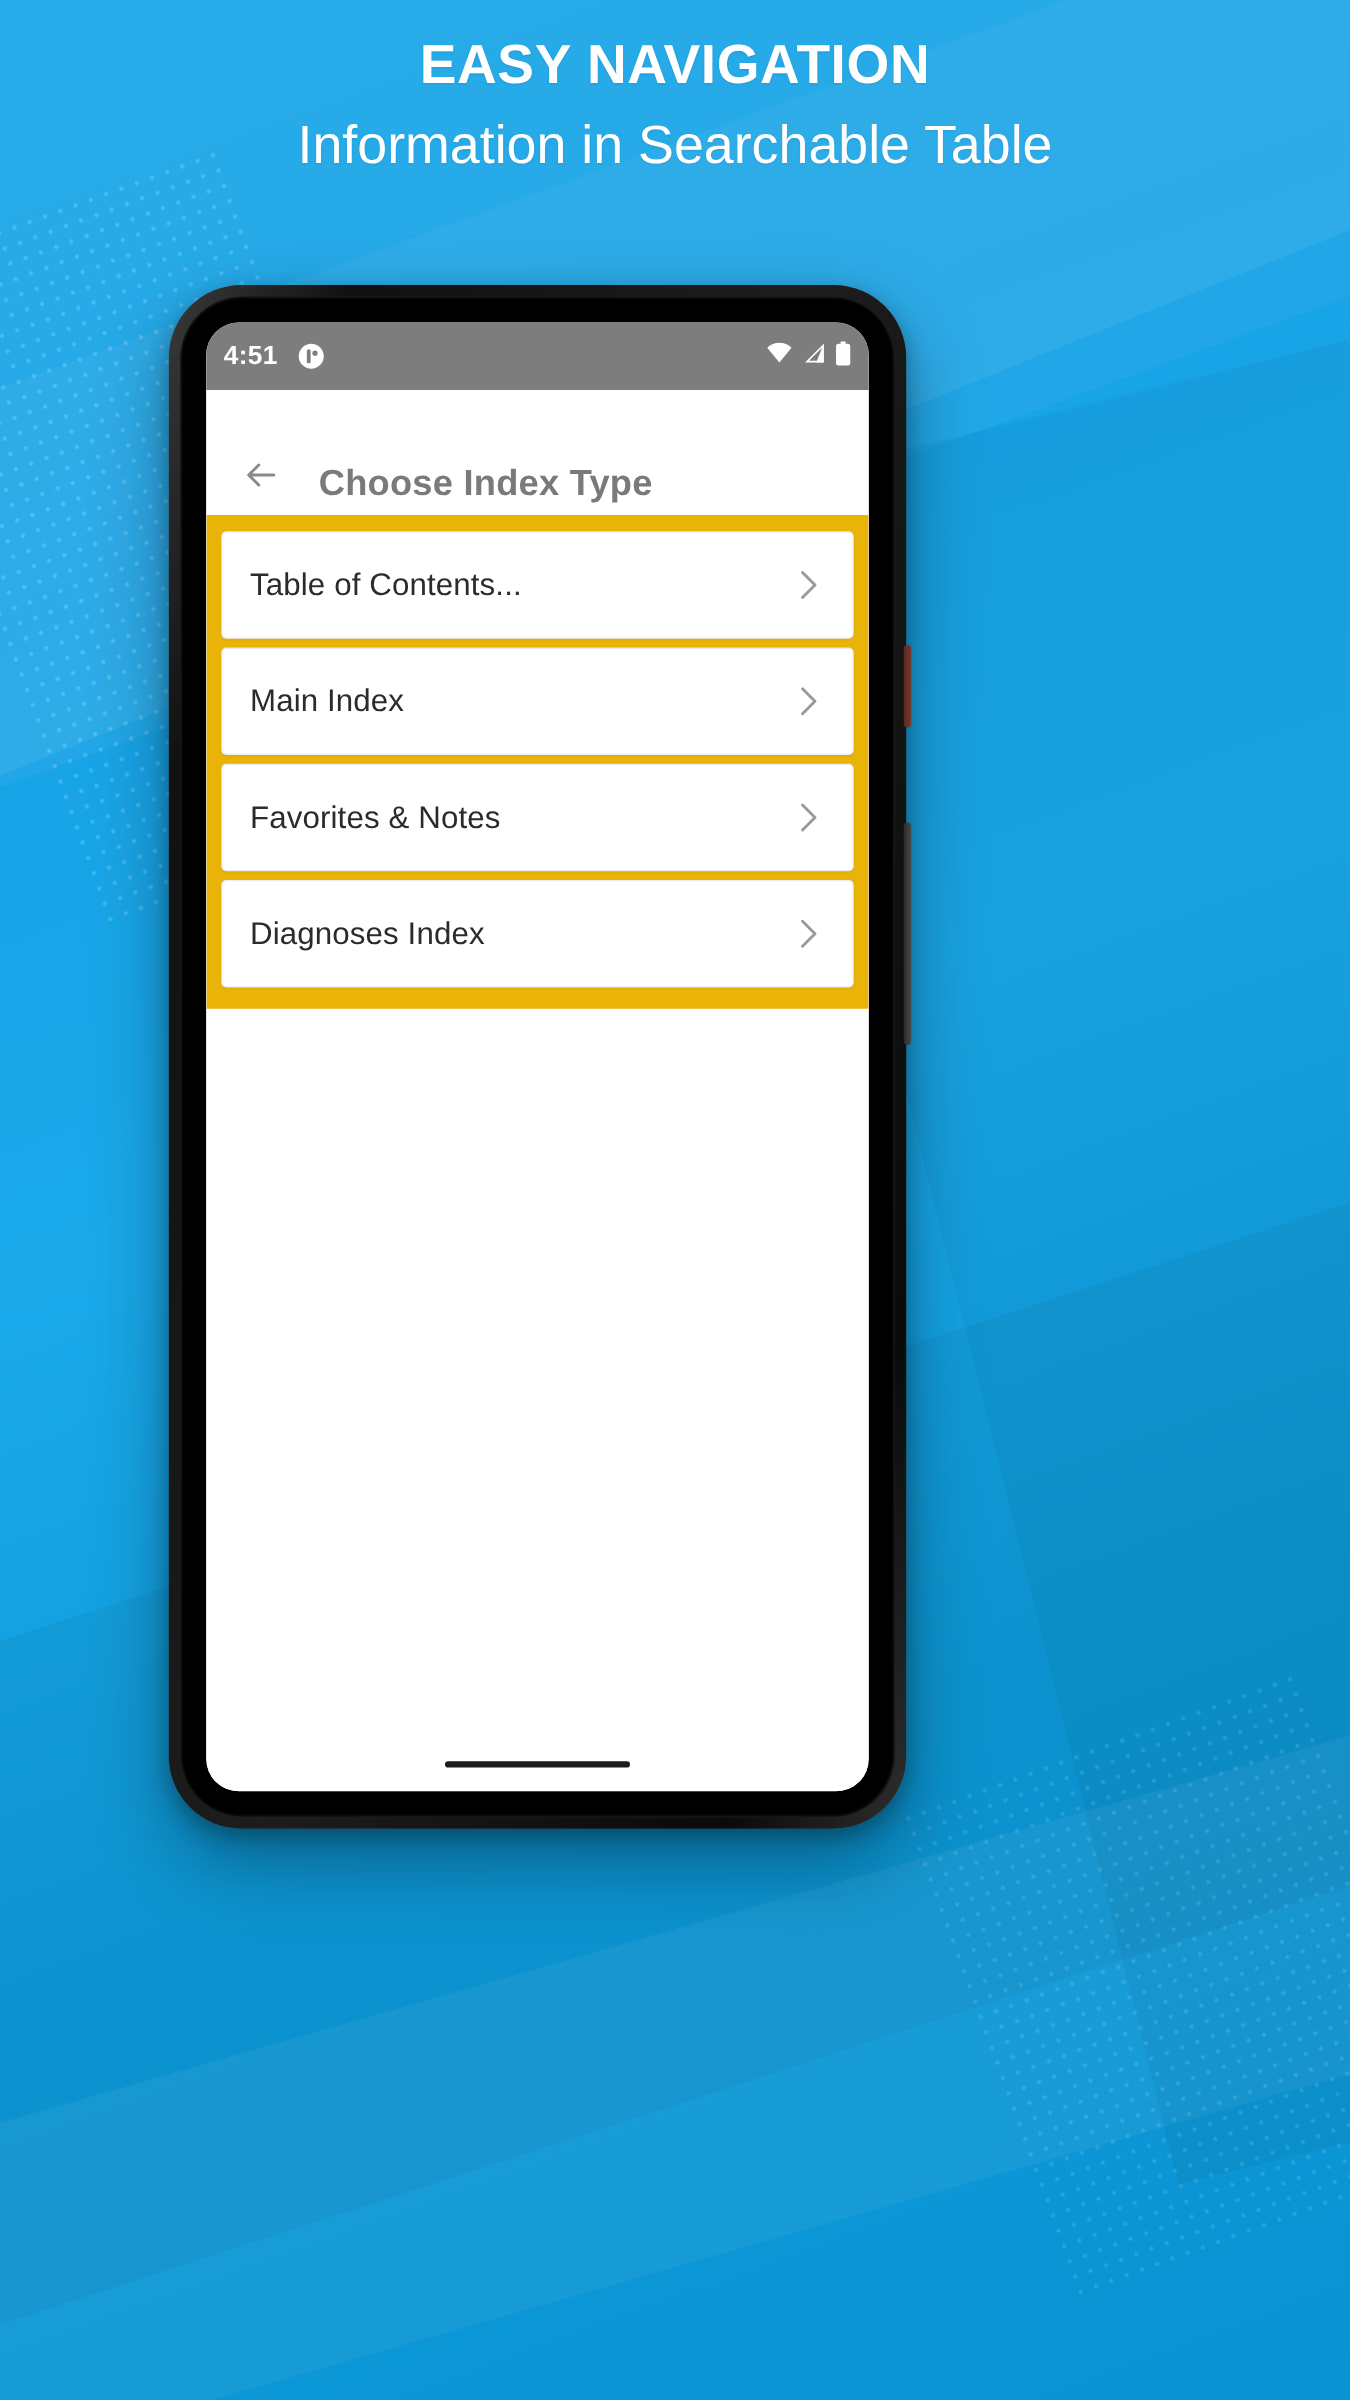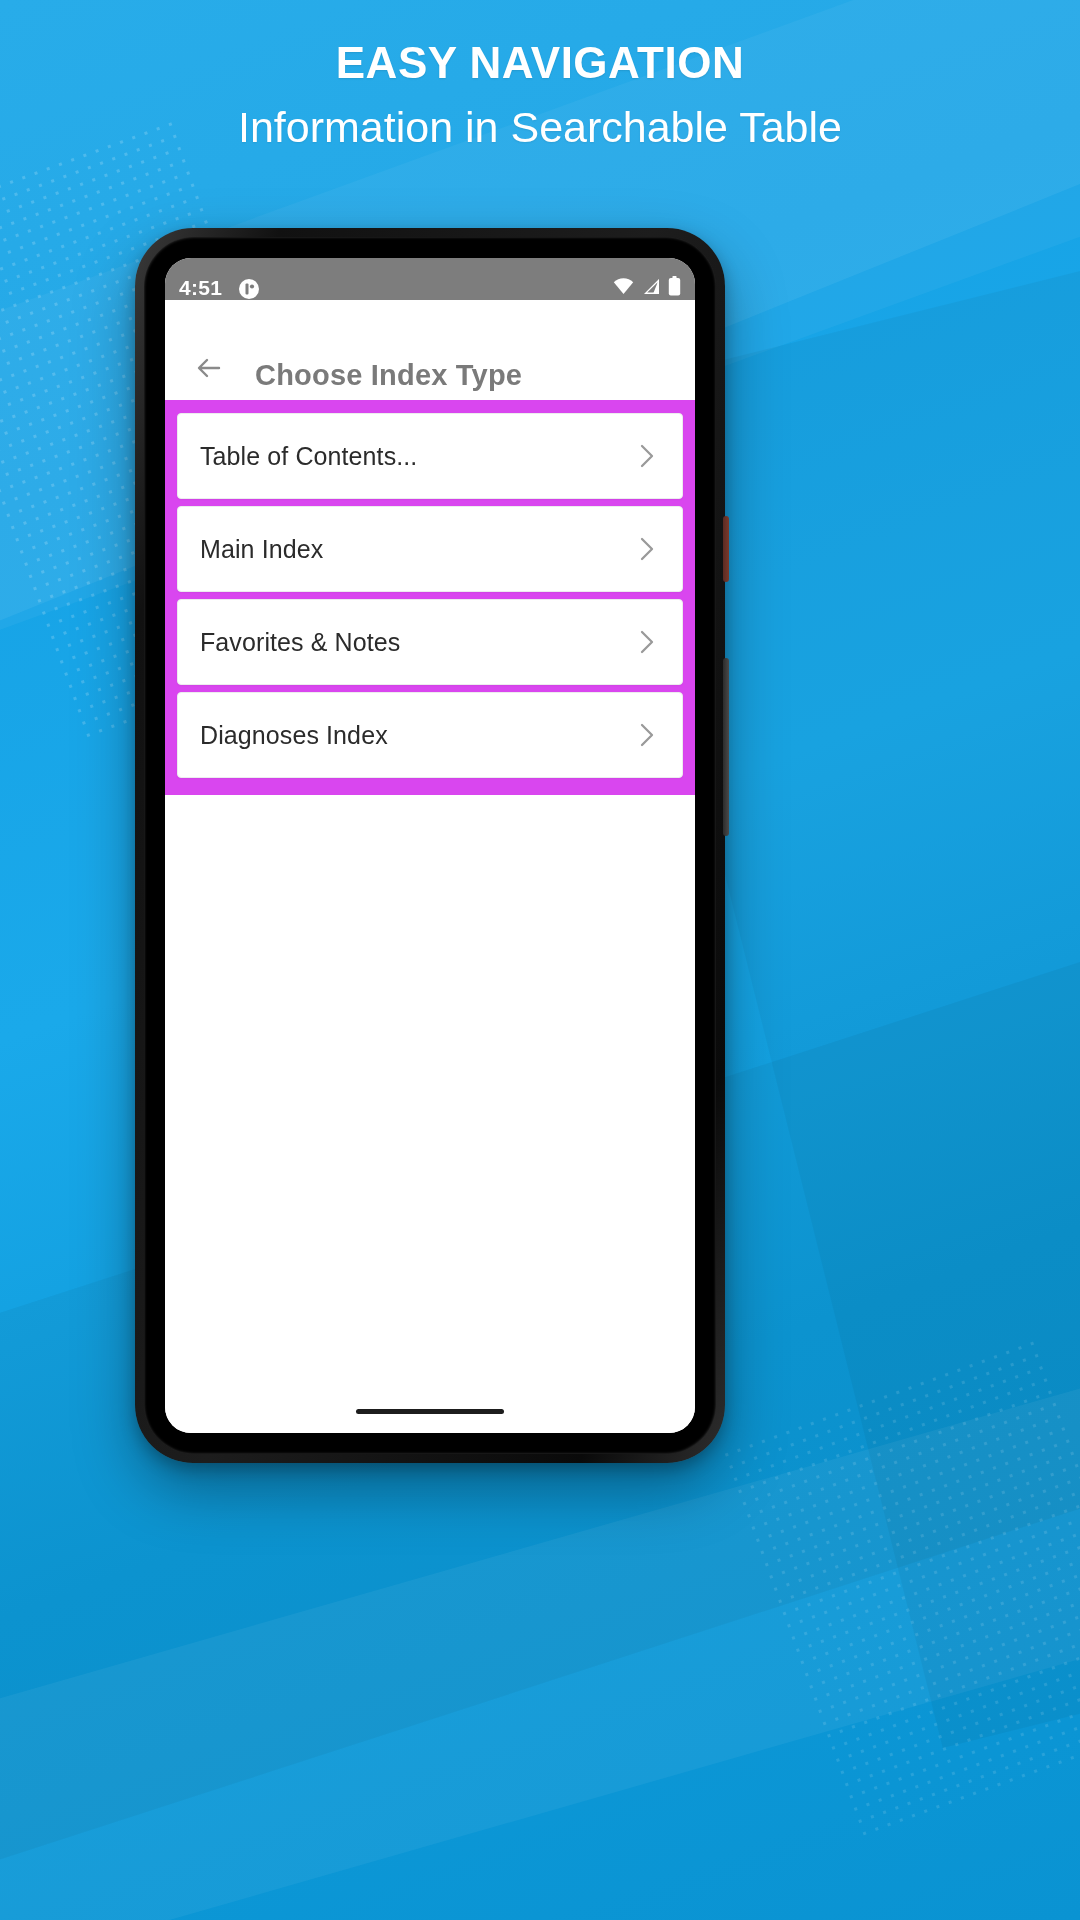--- a/index.html
+++ b/index.html
@@ -68,21 +68,21 @@
     opacity: 0.20;
     background-image: radial-gradient(rgba(255,255,255,0.6) 1.6px, transparent 1.8px);
     background-size: 13px 13px;
     transform: rotate(-20deg);
     pointer-events: none;
   }
 
   
   .headings {
     position: absolute;
-    left: 0; right: 0; top: 39px;
+    left: 0; right: 0; top: 28px;
     text-align: center;
     z-index: 5;
   }
   .headline {
     color: #ffffff;
     font-size: 44px;
     font-weight: bold;
     letter-spacing: 0.5px;
     line-height: 1.1;
     text-shadow: 0 1px 2px rgba(0,0,0,0.10);
@@ -133,24 +133,24 @@
     width: 530px; height: 1175px;
     border-radius: 26px;
     overflow: hidden;
     background: #ffffff;
     display: flex;
     flex-direction: column;
   }
 
   
   .statusbar {
-    height: 42px;
+    height: 54px;
     background: #7d7d7d;
     display: flex;
-    align-items: flex-end;
+    align-items: center;
     padding: 0 14px;
     flex: 0 0 auto;
   }
   .sb-time {
     color: #ffffff;
     font-size: 21px;
     font-weight: bold;
     letter-spacing: 0.3px;
   }
   .sb-notif {
@@ -190,21 +190,21 @@
   }
 
   
   .list-area {
     flex: 1;
     background: #ffffff;
     padding: 8px 0 0 0;
     overflow: hidden;
   }
   .list-scroll {
-    background: #d946ef;
+    background: #eab308;
     padding: 6px 0 10px 0;
   }
   .card {
     position: relative;
     margin: 7px 12px;
     background: #ffffff;
     border: 1px solid #ececee;
     border-radius: 4px;
     height: 86px;
     display: flex;

